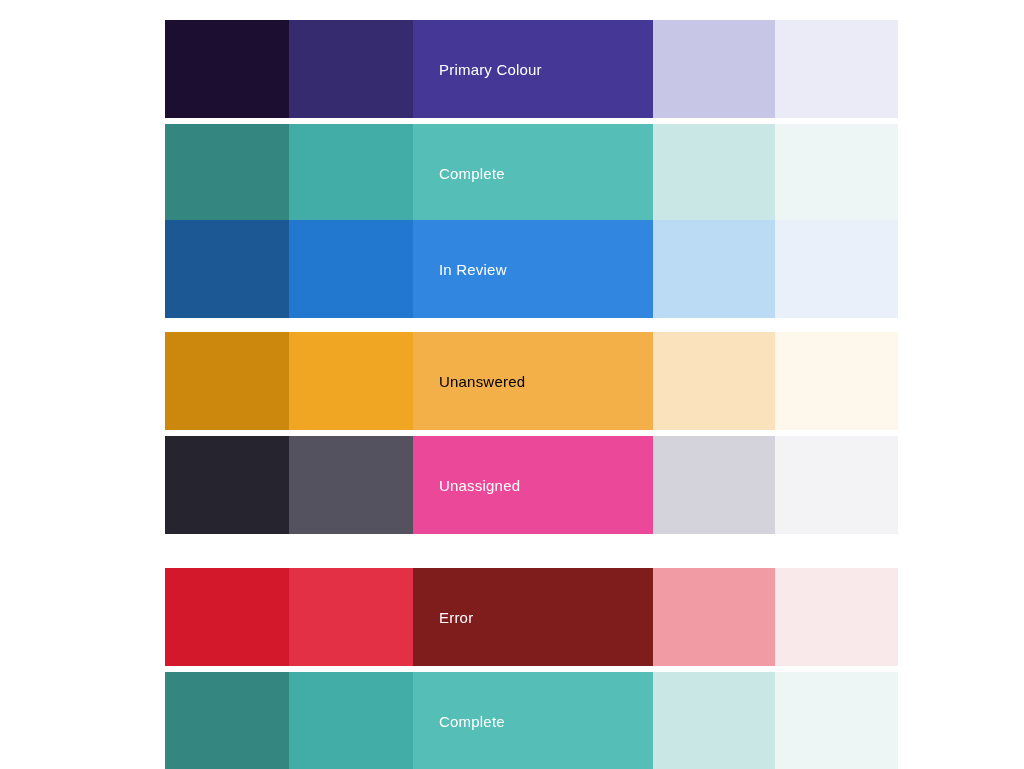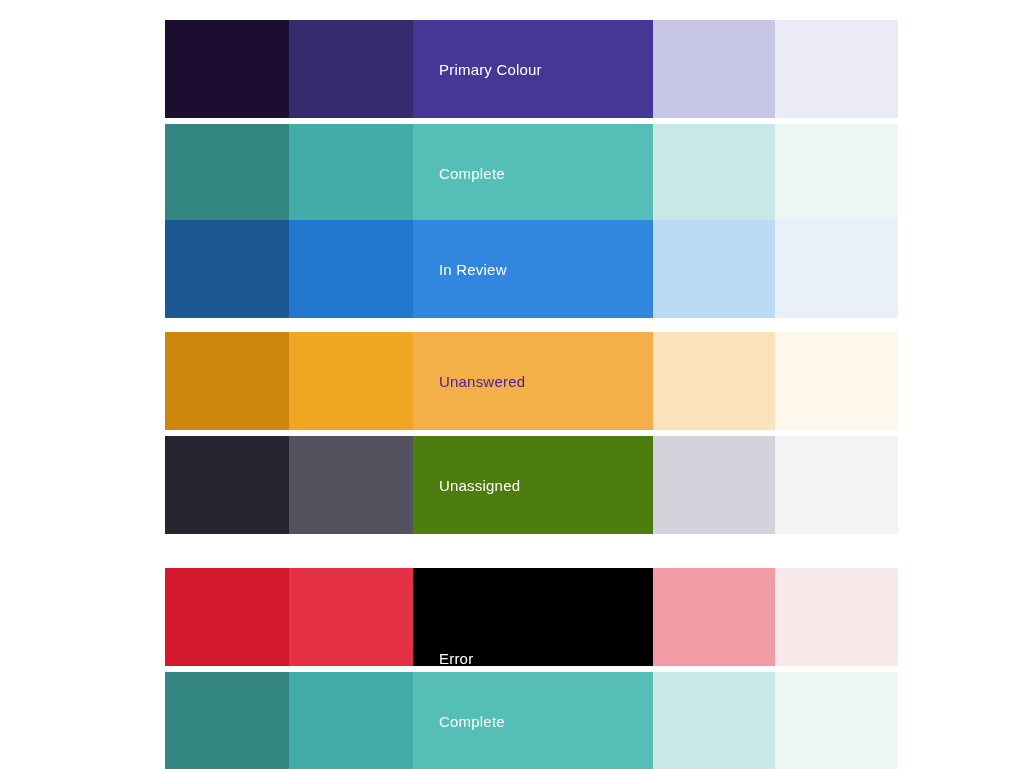--- a/index.html
+++ b/index.html
@@ -85,38 +85,38 @@
       <div class="swatch col-2" title="#3186E0" style="background: rgb(49, 134, 224);">
         <span class="swatch-label" style="color: rgb(255, 255, 255);">In Review</span>
       </div>
       <div class="swatch col-3" title="#BBDAF4" style="background: rgb(187, 218, 244);"></div>
       <div class="swatch col-4" title="#E9F0F9" style="background: rgb(233, 240, 249);"></div>
     </div>
     <div class="palette-row" style="top: 332px;">
       <div class="swatch col-0" title="#CC880C" style="background: rgb(204, 136, 12);"></div>
       <div class="swatch col-1" title="#F0A623" style="background: rgb(240, 166, 35);"></div>
       <div class="swatch col-2" title="#F3B049" style="background: rgb(243, 176, 73);">
-        <span class="swatch-label" style="color: #4c1d95;">Unanswered</span>
+        <span class="swatch-label" style="color: #000000;">Unanswered</span>
       </div>
       <div class="swatch col-3" title="#FAE3BC" style="background: rgb(250, 227, 188);"></div>
       <div class="swatch col-4" title="#FDF7EC" style="background: rgb(253, 247, 236);"></div>
     </div>
     <div class="palette-row" style="top: 436px;">
       <div class="swatch col-0" title="#26242E" style="background: rgb(38, 36, 46);"></div>
       <div class="swatch col-1" title="#55525F" style="background: rgb(85, 82, 95);"></div>
-      <div class="swatch col-2" title="#8D8A9E" style="background: #4d7c0f;">
+      <div class="swatch col-2" title="#8D8A9E" style="background: #ec4899;">
         <span class="swatch-label" style="color: rgb(255, 255, 255);">Unassigned</span>
       </div>
       <div class="swatch col-3" title="#D4D3DC" style="background: rgb(212, 211, 220);"></div>
       <div class="swatch col-4" title="#F3F2F5" style="background: rgb(243, 242, 245);"></div>
     </div>
     <div class="palette-row" style="top: 568px;">
       <div class="swatch col-0" title="#D4182B" style="background: rgb(212, 24, 43);"></div>
       <div class="swatch col-1" title="#E33044" style="background: rgb(227, 48, 68);"></div>
-      <div class="swatch col-2" title="#E84C5B" style="background: #000000; align-items: flex-end;">
+      <div class="swatch col-2" title="#E84C5B" style="background: #7f1d1d;">
         <span class="swatch-label" style="color: rgb(255, 255, 255);">Error</span>
       </div>
       <div class="swatch col-3" title="#F19CA4" style="background: rgb(241, 156, 164);"></div>
       <div class="swatch col-4" title="#FAE9EA" style="background: rgb(250, 233, 234);"></div>
     </div>
     <div class="palette-row" style="top: 672px;">
       <div class="swatch col-0" title="#338780" style="background: rgb(51, 135, 128);"></div>
       <div class="swatch col-1" title="#42ADA7" style="background: rgb(66, 173, 167);"></div>
       <div class="swatch col-2" title="#55BEB7" style="background: rgb(85, 190, 183);">
         <span class="swatch-label" style="color: rgb(255, 255, 255);">Complete</span>

